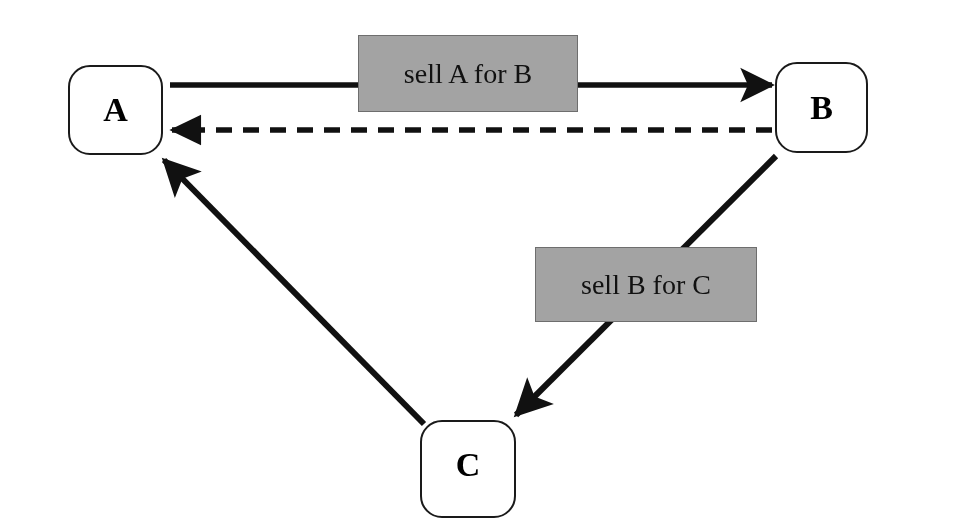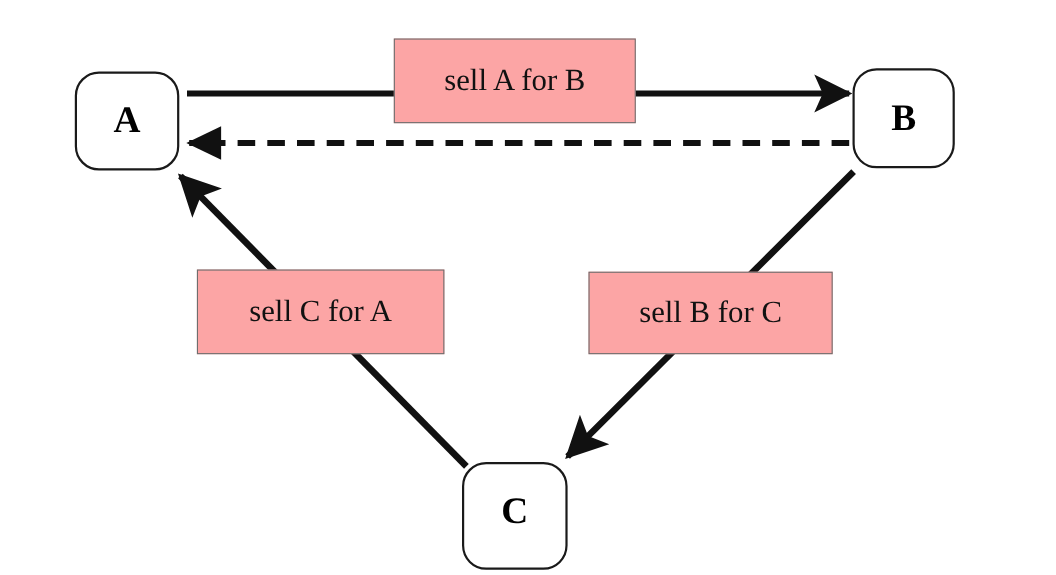--- a/index.html
+++ b/index.html
@@ -44,21 +44,21 @@
     user-select: none;
   }
   #node-a { left: 68px;  top: 65px;  width: 95px; height: 90px; }
   #node-b { left: 775px; top: 62px;  width: 93px; height: 91px; }
   #node-c { left: 420px; top: 420px; width: 96px; height: 98px; }
   #node-c .node-label { position: relative; top: -4px; }
 
   .edge-label {
     position: absolute;
     box-sizing: border-box;
-    background: #fca5a5;
+    background: #a3a3a3;
     border: 1.6px solid #6e6e6e;
     display: flex;
     align-items: center;
     justify-content: center;
     z-index: 2;
   }
   .edge-label span {
     font-family: "Liberation Serif", "DejaVu Serif", serif;
     font-size: 28px;
     color: #111111;
@@ -90,23 +90,20 @@
 
     <line x1="776" y1="156" x2="516" y2="415" stroke="#111111" stroke-width="6" marker-end="url(#arrow-solid)"></line>
 
     <line x1="424" y1="424" x2="164" y2="160" stroke="#111111" stroke-width="6" marker-end="url(#arrow-solid)"></line>
   </svg>
 
   <div class="edge-label" id="label-ab">
     <span>sell A for B</span>
   </div>
 
-  <div class="edge-label" id="label-ca">
-    <span>sell C for A</span>
-  </div>
 
   <div class="edge-label" id="label-bc">
     <span>sell B for C</span>
   </div>
 
   <div class="node" id="node-a">
     <span class="node-label">A</span>
   </div>
 
   <div class="node" id="node-b">

